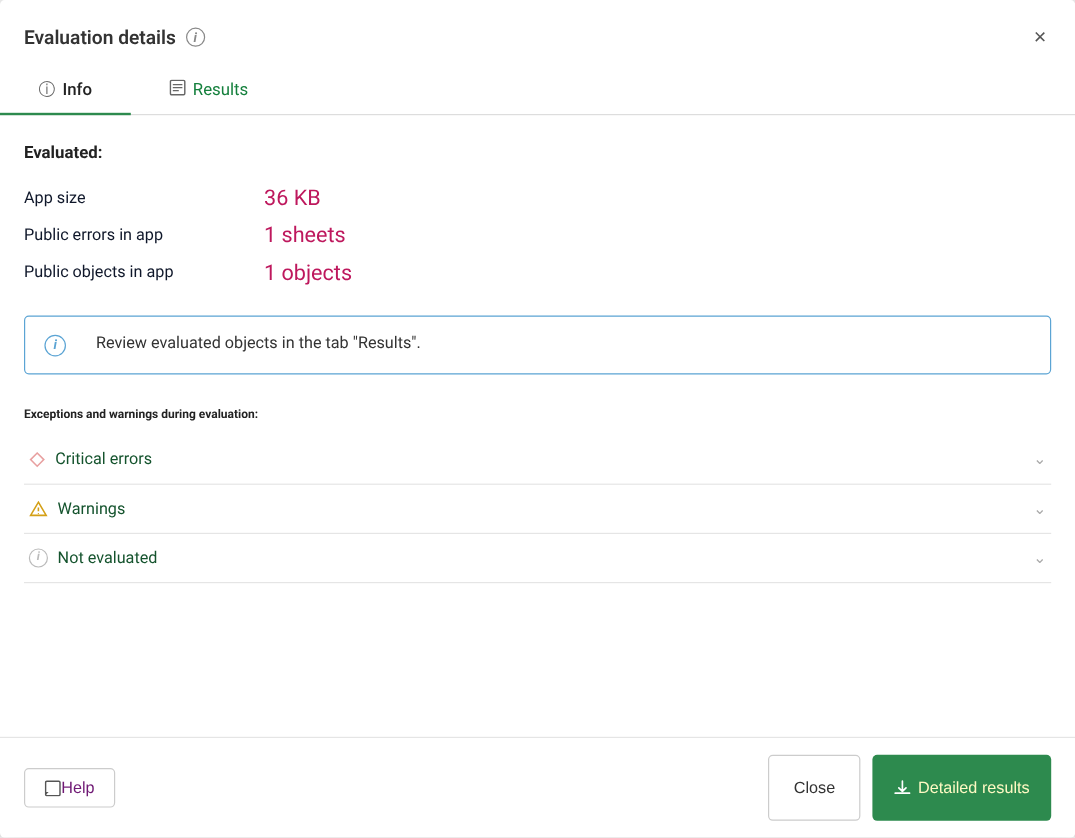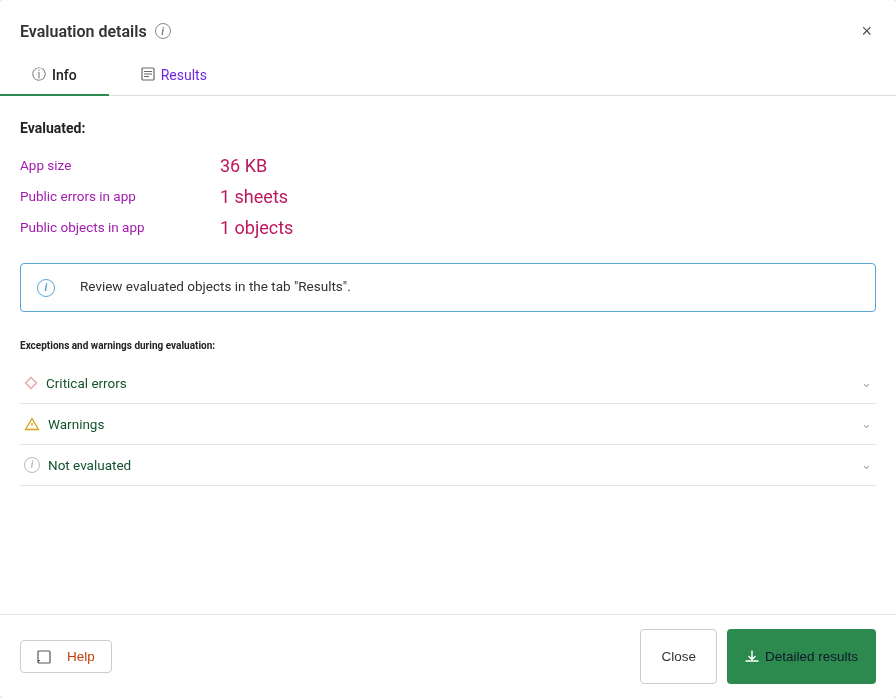--- a/index.html
+++ b/index.html
@@ -66,21 +66,21 @@
       display: flex;
       border-bottom: 1.5px solid #ddd;
       margin: 0 0 0 0;
     }
     .tab {
       display: flex;
       align-items: center;
       gap: 6px;
       padding: 10px 32px;
       font-size: 14px;
-      color: #6d28d9;
+      color: #15803d;
       cursor: pointer;
       border-bottom: 2.5px solid transparent;
       margin-bottom: -1.5px;
     }
     .tab.active {
       border-bottom: 2.5px solid #2d8a4e;
       color: #222;
       font-weight: 500;
     }
     .tab-icon {
@@ -100,21 +100,21 @@
     .metrics-table {
       width: 100%;
       margin-bottom: 20px;
     }
     .metric-row {
       display: flex;
       align-items: center;
       padding: 5px 0;
     }
     .metric-label {
-      color: #a21caf;
+      color: #0f172a;
       min-width: 200px;
       font-size: 13.5px;
     }
     .metric-value {
       color: #be185d;
       font-size: 18px;
     }
     .info-box {
       border: 1px solid #5ba4d4;
       border-radius: 4px;
@@ -195,27 +195,27 @@
     .modal-footer {
       display: flex;
       align-items: center;
       justify-content: space-between;
       padding: 14px 20px;
       border-top: 1px solid #e5e5e5;
     }
     .help-btn {
       display: flex;
       align-items: center;
-      gap: 16px;
+      gap: 0;
       background: none;
       border: 1px solid #ccc;
       border-radius: 4px;
       padding: 8px 16px;
       font-size: 13.5px;
-      color: #c2410c;
+      color: #701a75;
       cursor: pointer;
     }
     .footer-right {
       display: flex;
       gap: 10px;
     }
     .close-footer-btn {
       background: none;
       border: 1px solid #ccc;
       border-radius: 4px;
@@ -226,21 +226,21 @@
     }
     .detailed-results-btn {
       display: flex;
       align-items: center;
       gap: 6px;
       background: #2d8a4e;
       border: none;
       border-radius: 4px;
       padding: 20px 18px;
       font-size: 13.5px;
-      color: #0f172a;
+      color: #fef9c3;
       cursor: pointer;
       font-weight: 500;
     }
   </style>
 </head>
 <body>
 
 <div class="modal">
 
   <div class="modal-header">

